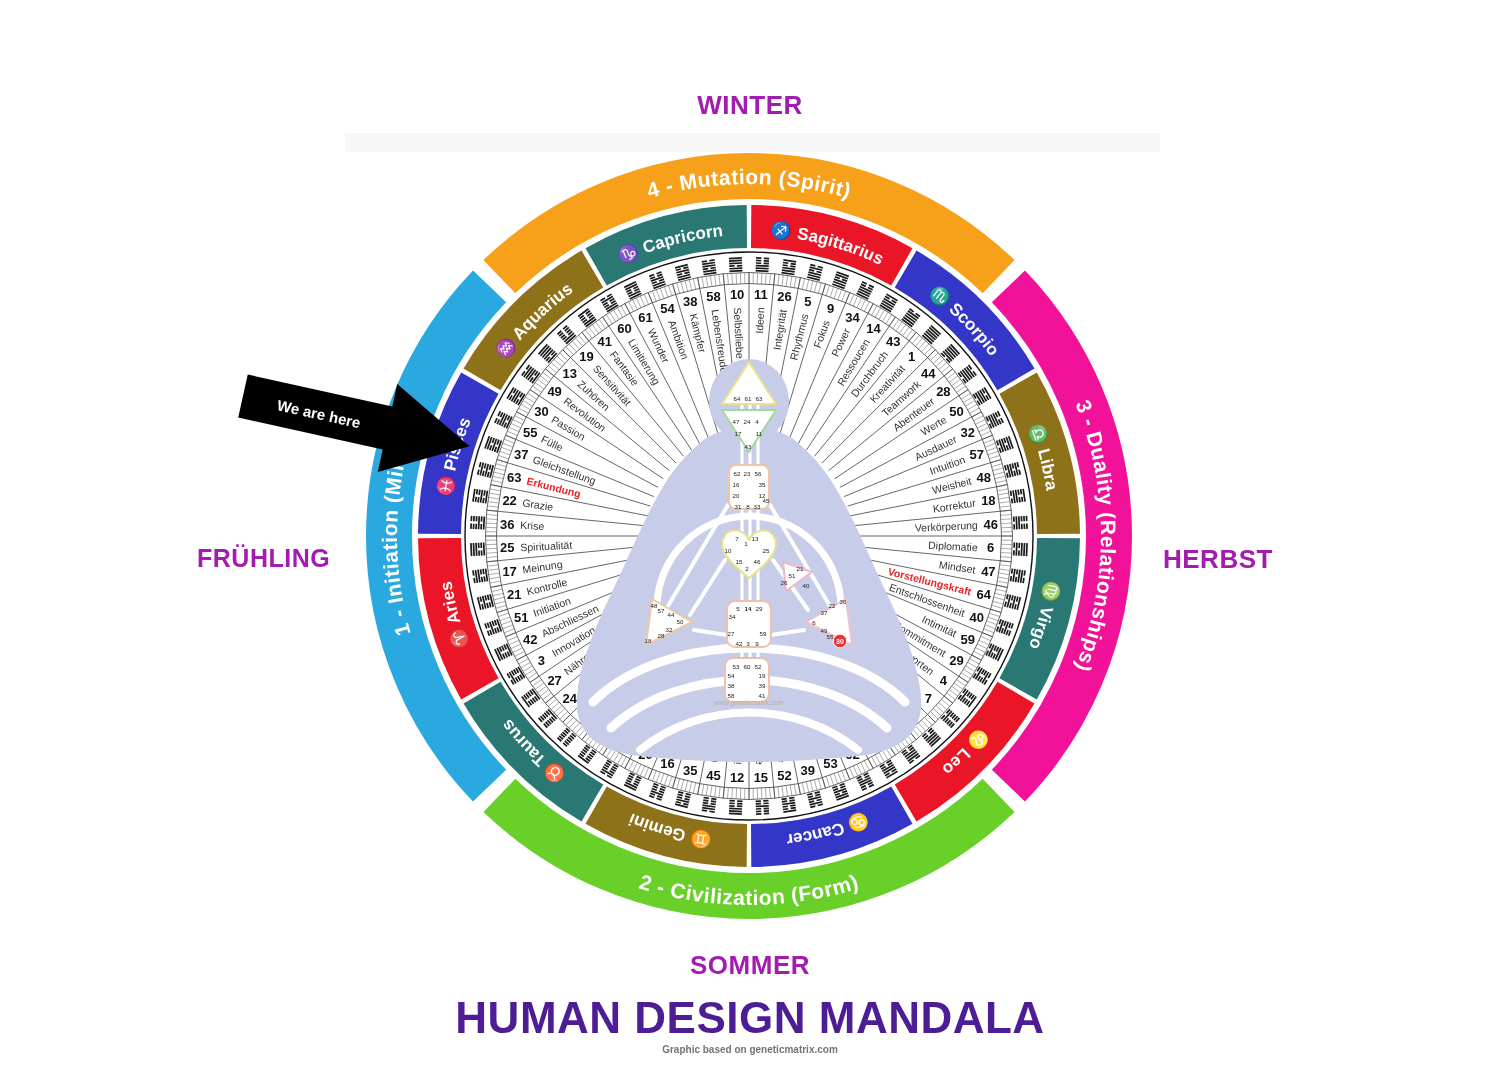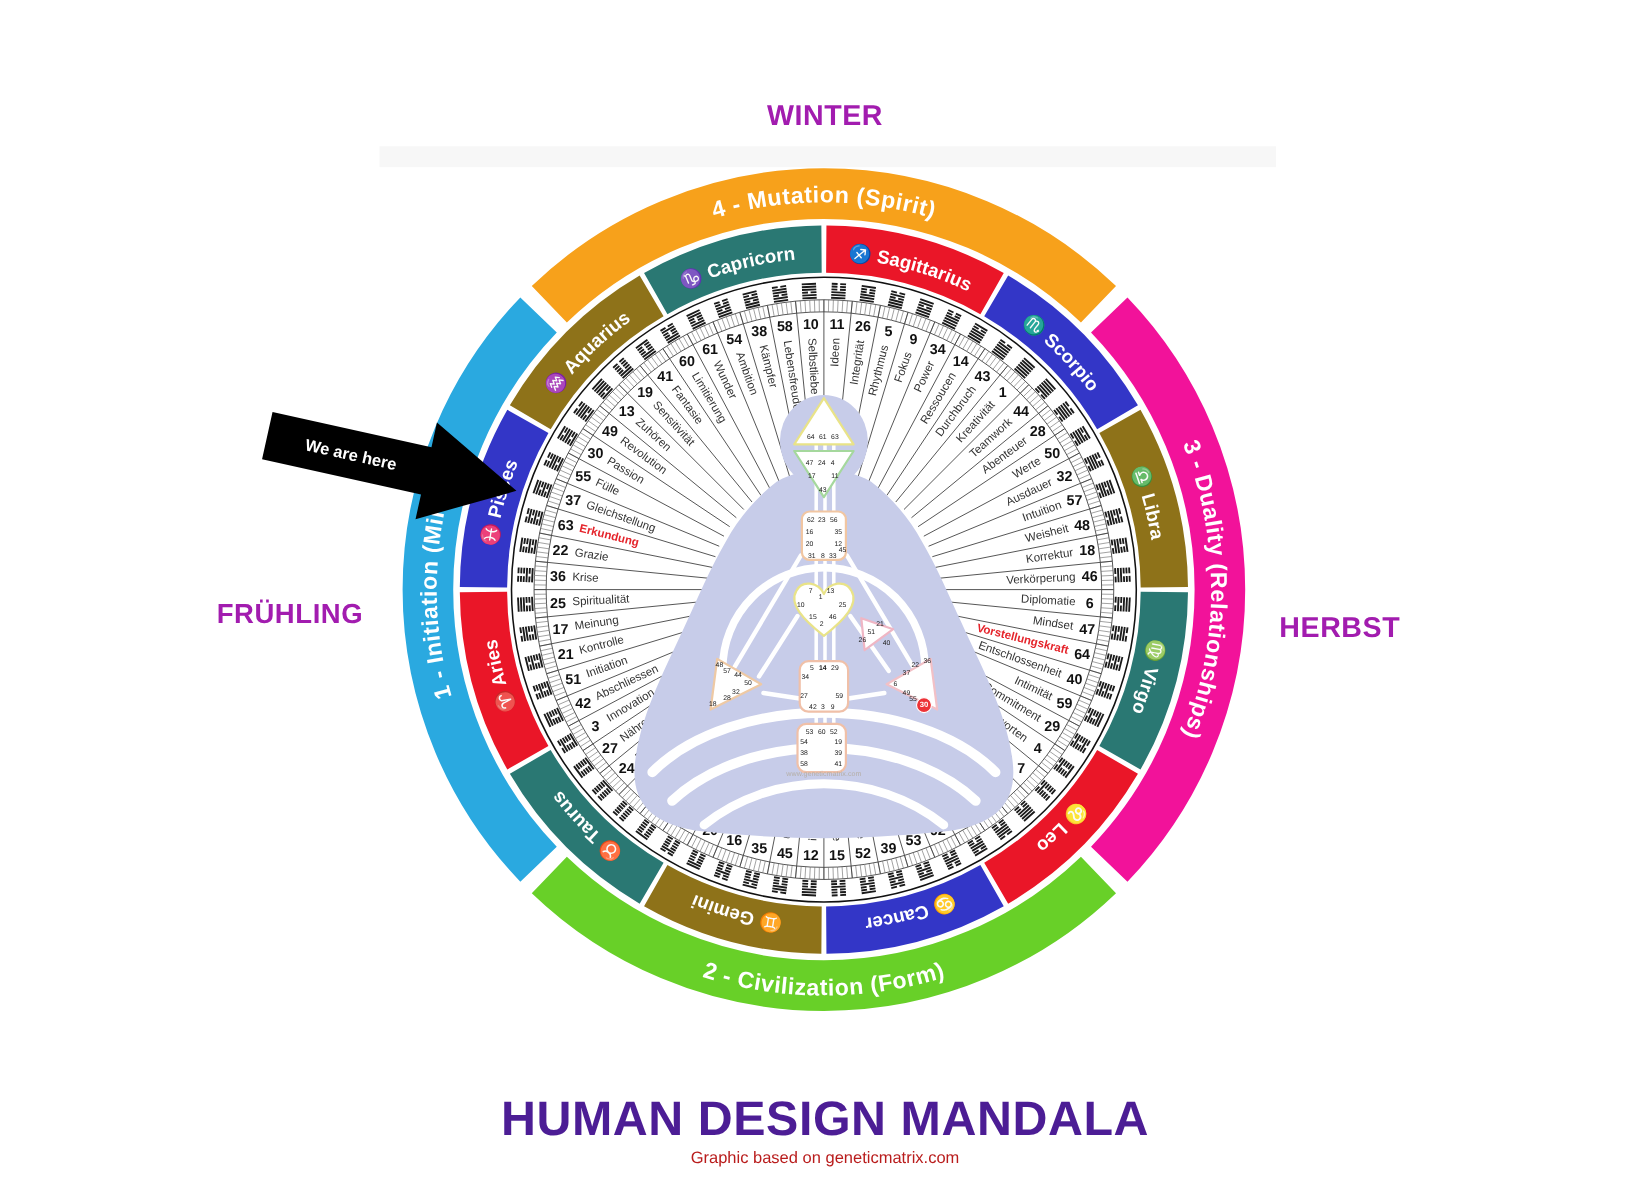--- a/index.html
+++ b/index.html
@@ -3,34 +3,35 @@
 <meta charset="utf-8">
 <style>
   html,body{margin:0;padding:0;background:#fff;}
   .stage{position:relative;width:1500px;height:1080px;background:#ffffff;overflow:hidden;
          font-family:"Liberation Sans", sans-serif;}
   .band{position:absolute;left:345px;top:133px;width:815px;height:19px;background:#f7f7f7;}
   .season{position:absolute;color:#a21caf;font-weight:700;font-size:26px;letter-spacing:0.5px;}
   .season.top{left:0;width:100%;text-align:center;top:90px;}
   .season.bottom{left:0;width:100%;text-align:center;top:950px;}
   .season.left{left:197px;top:544px;font-size:25px;}
-  .season.right{left:1163px;top:544px;margin-top:11px;}
+  .season.right{left:1163px;top:544px;}
   .title{position:absolute;left:0;width:100%;text-align:center;top:993px;color:#4c1d95;
          font-weight:700;font-size:44px;letter-spacing:0.5px;}
-  .subtitle{position:absolute;left:0;width:100%;text-align:center;top:1044px;color:#b91c1c;
-         font-weight:400;font-size:15px;}
+  .subtitle{position:absolute;left:0;width:100%;text-align:center;top:1044px;color:#737373;
+         font-weight:700;font-size:10px;}
   svg text{font-family:"Liberation Sans", sans-serif;}
 </style>
 </head>
 <body>
 
 <div class="stage">
   <div class="band"></div>
 
   <div class="season top">WINTER</div>
+  <div class="season bottom">SOMMER</div>
   <div class="season left">FRÜHLING</div>
   <div class="season right">HERBST</div>
 
   <svg id="mandala" width="1500" height="1080" viewBox="0 0 1500 1080" style="position:absolute;left:0;top:0;">
       <defs>
         <path id="qpath0" d="M 508.94 278.56 A 352 352 0 0 1 989.06 278.56" fill="none"></path>
         <path id="qpath1" d="M 1006.44 295.94 A 352 352 0 0 1 1006.44 776.06" fill="none"></path>
         <path id="qpath2" d="M 497.34 805.87 A 369 369 0 0 0 1000.66 805.87" fill="none"></path>
         <path id="qpath3" d="M 491.56 776.06 A 352 352 0 0 1 491.56 295.94" fill="none"></path>
         <path id="zpath0" d="M 749.00 235.00 A 301 301 0 0 1 899.50 275.33" fill="none"></path>

